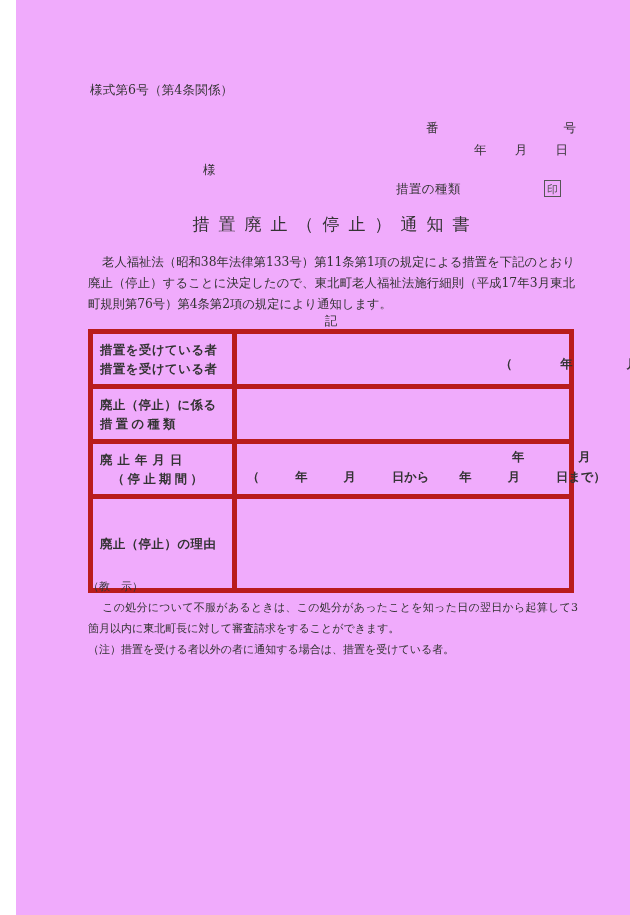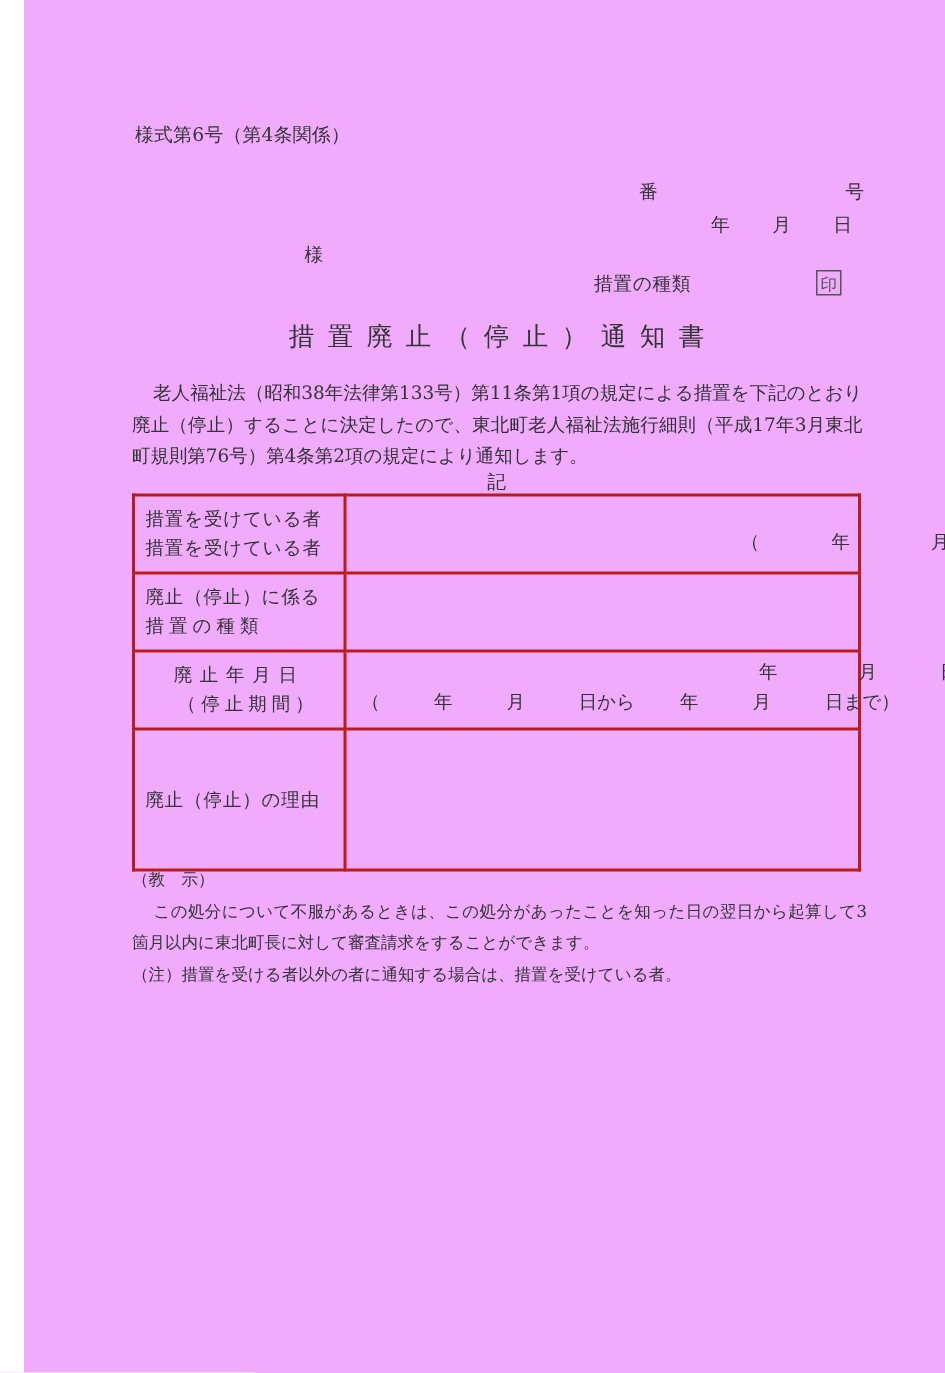--- a/index.html
+++ b/index.html
@@ -120,43 +120,44 @@
   
   .form-table {
     position: absolute;
     left: 72px;
     top: 329px;
     width: 486px;
     border-collapse: collapse;
     table-layout: fixed;
   }
   .form-table td {
-    border: 2px solid #b91c1c;
+    border: 5px solid #b91c1c;
     font-size: 12.3px;
     vertical-align: middle;
     padding: 0;
+    font-weight: bold;
   }
   .form-table td.label {
     width: 125px;
     padding: 6px 7px;
     line-height: 19px;
   }
   .form-table td.value {
     padding: 0 10px;
     position: relative;
   }
   .lbl-line { display: block; white-space: nowrap; }
   .sp-wide { letter-spacing: 5.2px; }
   .sp-mid  { letter-spacing: 3.4px; }
   .sp-sm   { letter-spacing: 0.6px; }
   .ind-1   { padding-left: 12px; display: inline-block; }
 
   .row-name  { height: 42px; }
   .row-kind  { height: 50px; }
-  .row-date  { height: 48px; text-align: center; }
+  .row-date  { height: 48px; }
   .row-reason{ height: 94px; }
 
   .date-inline {
     position: absolute;
     font-size: 12.3px;
     white-space: nowrap;
   }
   .r1-date { left: 263px; top: 22px; }
   .r3-top  { left: 275px; top: 5px; }
   .r3-bot  { left: 10px;  top: 25px; }

